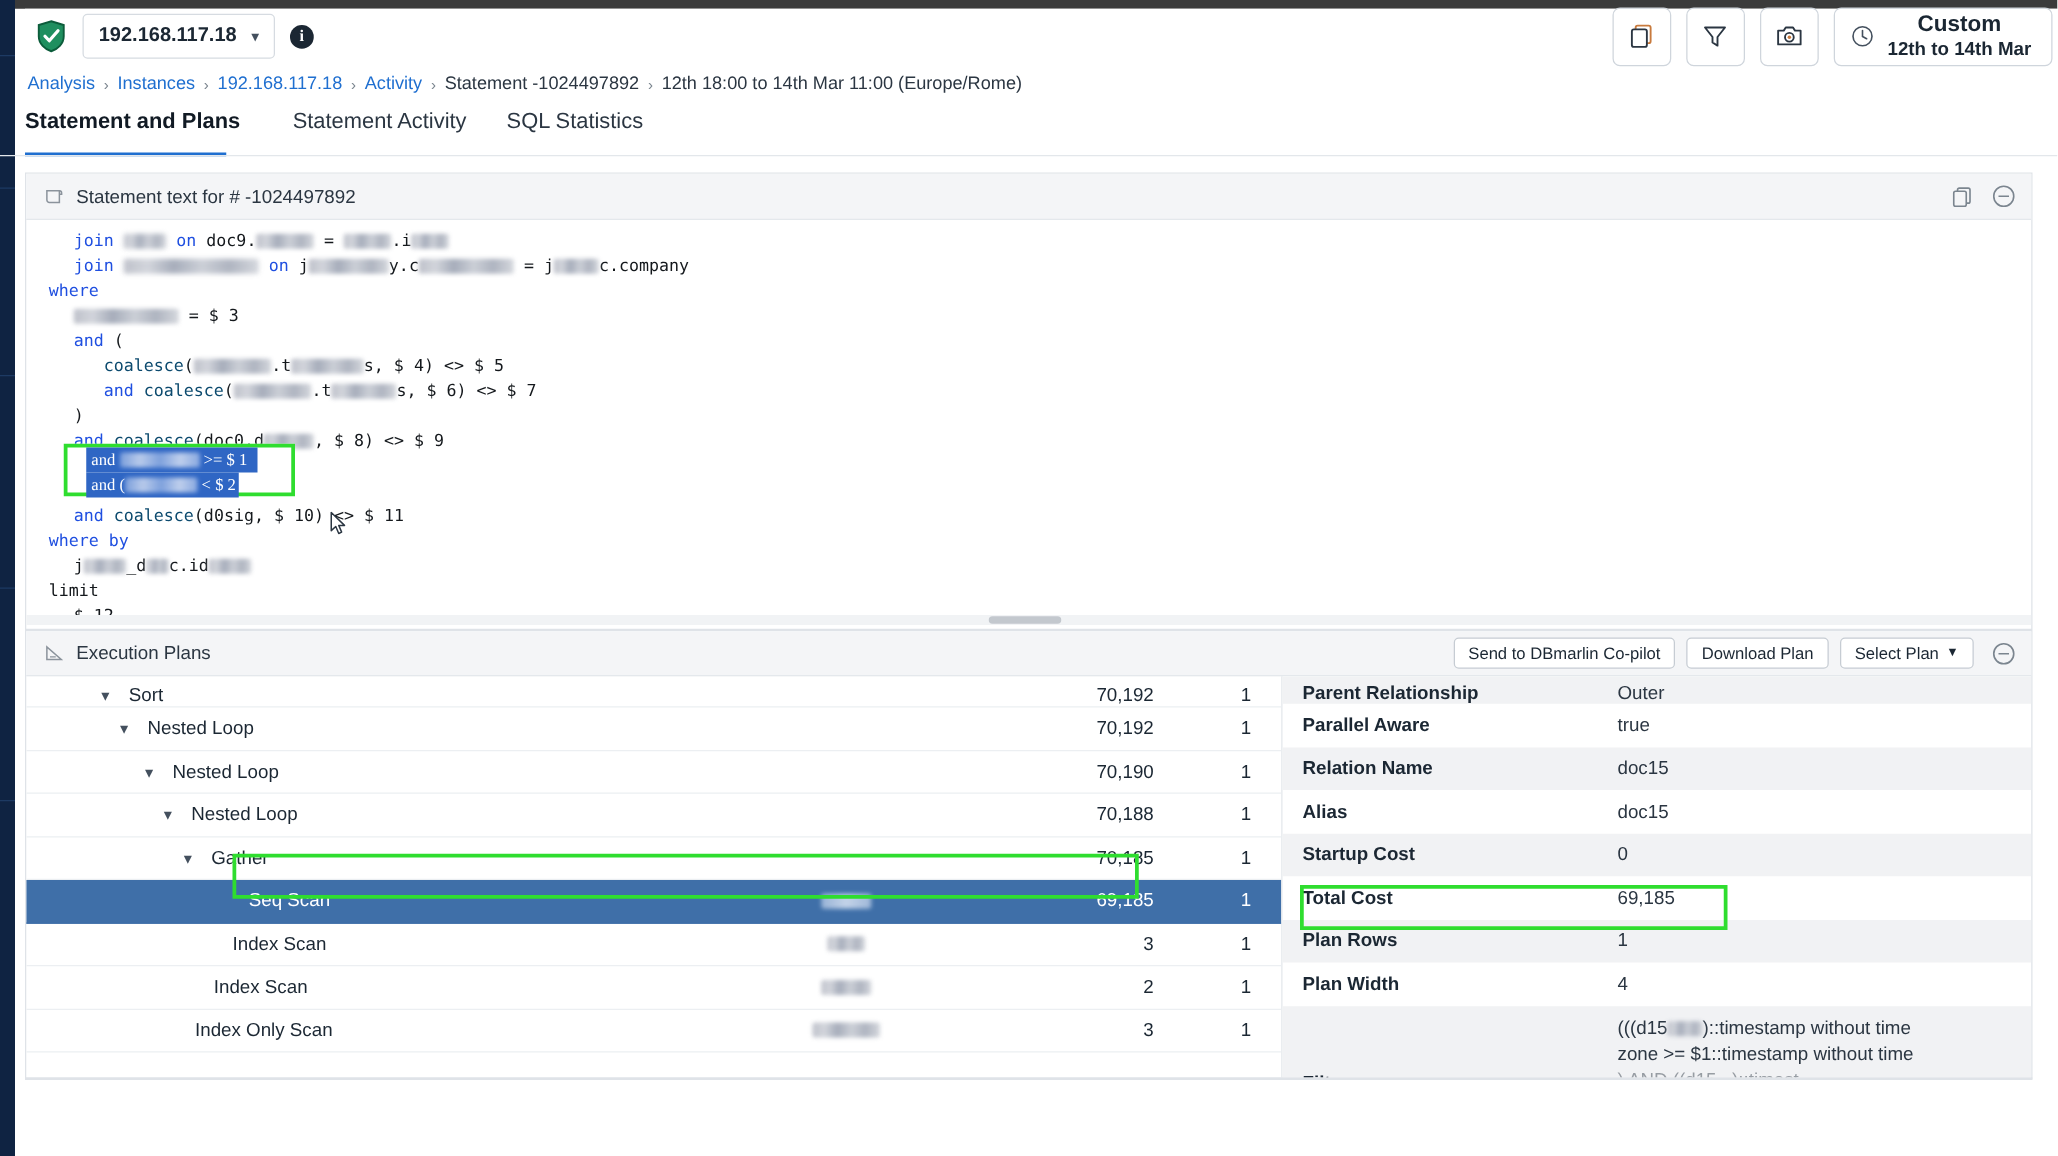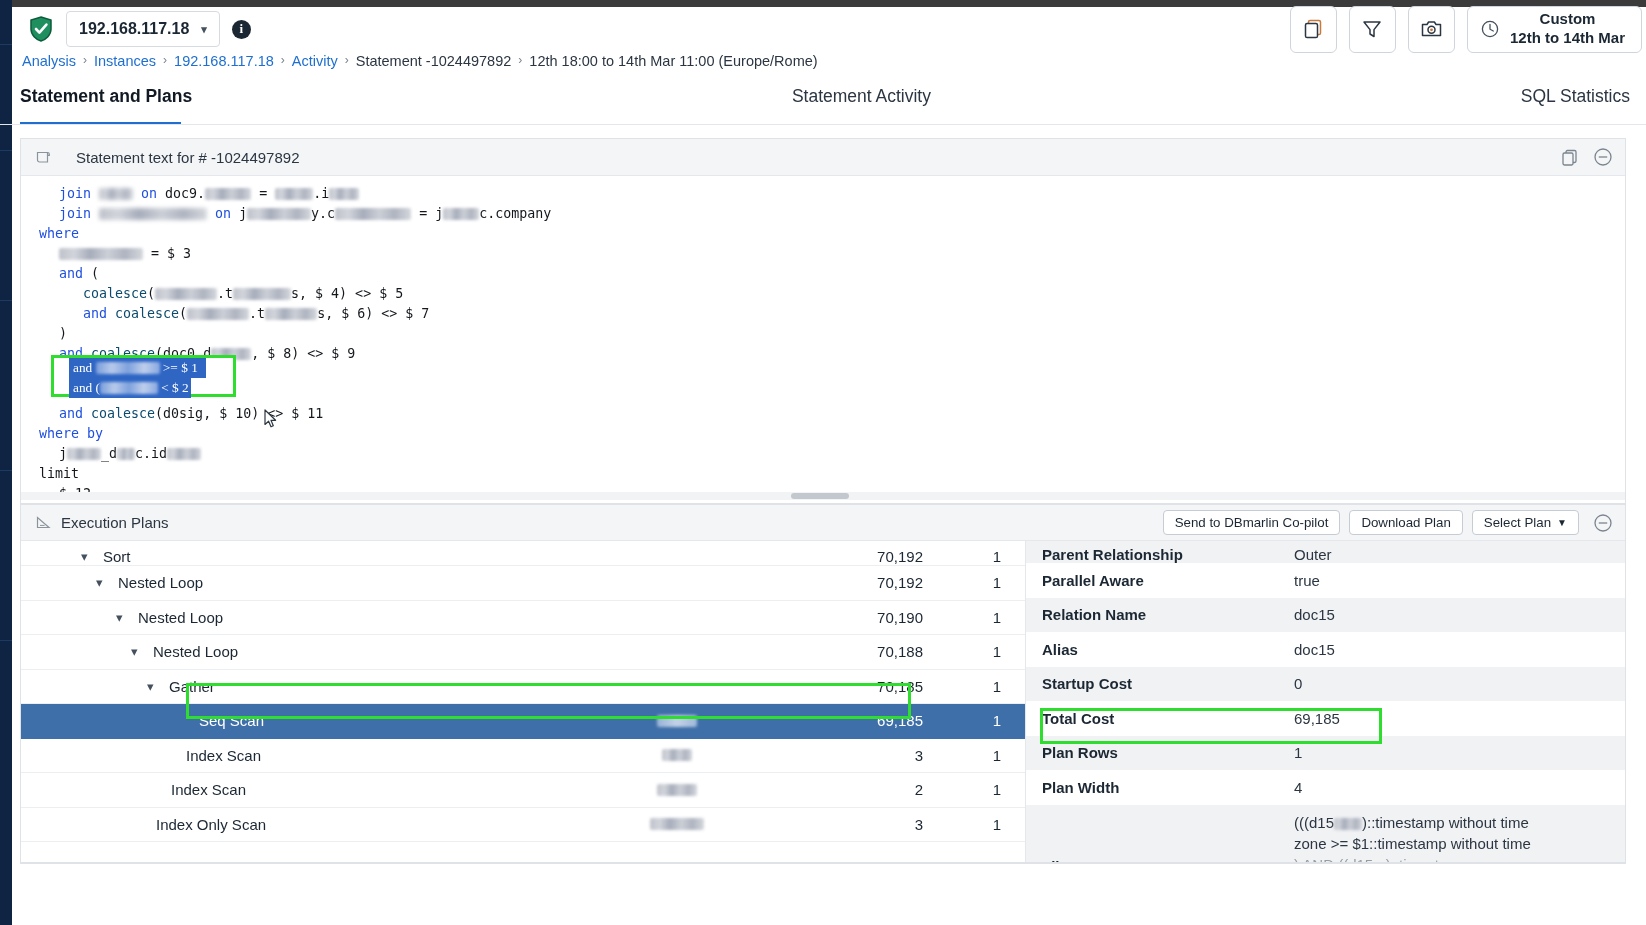--- a/index.html
+++ b/index.html
@@ -48,34 +48,34 @@
   .header-spacer{ flex:1 1 auto; }
   .icon-btn{
     width:47px;height:47px;border:1px solid #cfd5dc;border-radius:6px;background:#fff;
     display:flex;align-items:center;justify-content:center;cursor:pointer;
   }
   .range-btn{
     height:47px;border:1px solid #cfd5dc;border-radius:6px;background:#fff;
     display:flex;align-items:center;gap:10px;padding:0 16px 0 12px;cursor:pointer;
   }
   .range-text{ text-align:center; line-height:1.25; }
-  .range-text .l1{ font-size:15px; font-weight:bold; }
+  .range-text .l1{ font-size:18px; font-weight:bold; }
   .range-text .l2{ font-size:15px; font-weight:bold; }
   
   .breadcrumb{
     position:absolute; left:22px; top:53px; height:22px;
-    display:flex; align-items:flex-start; font-size:14.5px; color:#3a4552;
+    display:flex; align-items:flex-end; font-size:14.5px; color:#3a4552;
   }
   .breadcrumb a{ color:#1f6fd0; text-decoration:none; cursor:pointer; }
   .breadcrumb .sep{ margin:0 7px; color:#7b858f; font-size:12px; }
   .breadcrumb .plain{ color:#2b3642; }
   
   .tabs{
     position:absolute; left:20px; top:86px; width:1626px; height:40px;
-    display:flex; align-items:flex-start; gap:0;justify-content:space-between;
+    display:flex; align-items:flex-start; gap:0;
   }
   .tab{
     font-size:17.5px; padding:0 16px 11px 16px; cursor:pointer; color:#2b3642;
   }
   .tab:first-child{ padding-left:0; margin-right:10px; }
   .tab.active{ font-weight:bold; color:#111a24; }
   .tab-underline{
     position:absolute; left:20px; top:122px; width:161px; height:3px; background:#1f6fd0;
   }
   .tabs-hr{
@@ -83,21 +83,21 @@
   }
   
   .stmt-card{
     position:absolute; left:20px; top:138px; width:1606px; height:366px;
     border:1px solid #dfe3e8; background:#fff;
   }
   .card-head{
     height:37px; background:#f4f5f7; border-bottom:1px solid #e4e8ec;
     display:flex; align-items:center; padding:0 10px 0 14px;
   }
-  .card-head .title{ font-size:15px; color:#2b3642; margin-left:24px; }
+  .card-head .title{ font-size:15px; color:#2b3642; margin-left:9px; }
   .card-head .spacer{ flex:1 1 auto; }
   .card-head .act{ width:24px;height:24px;display:flex;align-items:center;justify-content:center;cursor:pointer;margin-left:10px;}
   .sql{
     position:relative;
     font-family:"DejaVu Sans Mono", monospace;
     font-size:13.3px; line-height:20px;
     padding:8px 0 0 0; color:#14181c;
     height:324px; overflow:hidden;
   }
   .sql .ln{ white-space:pre; padding-left:38px; height:20px; }

